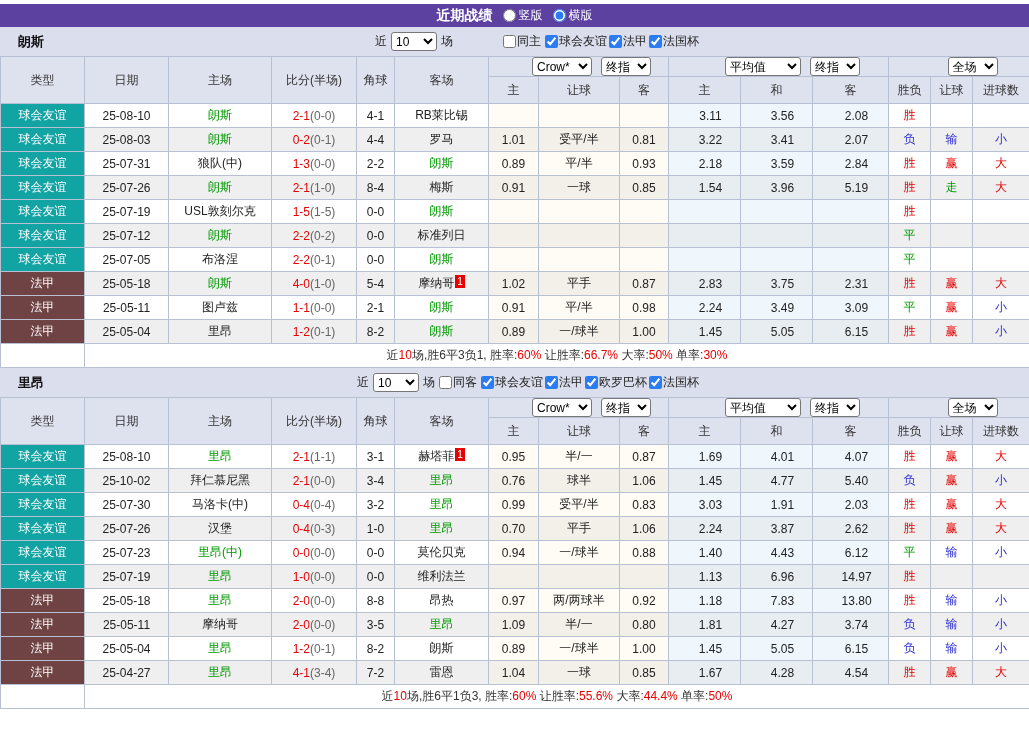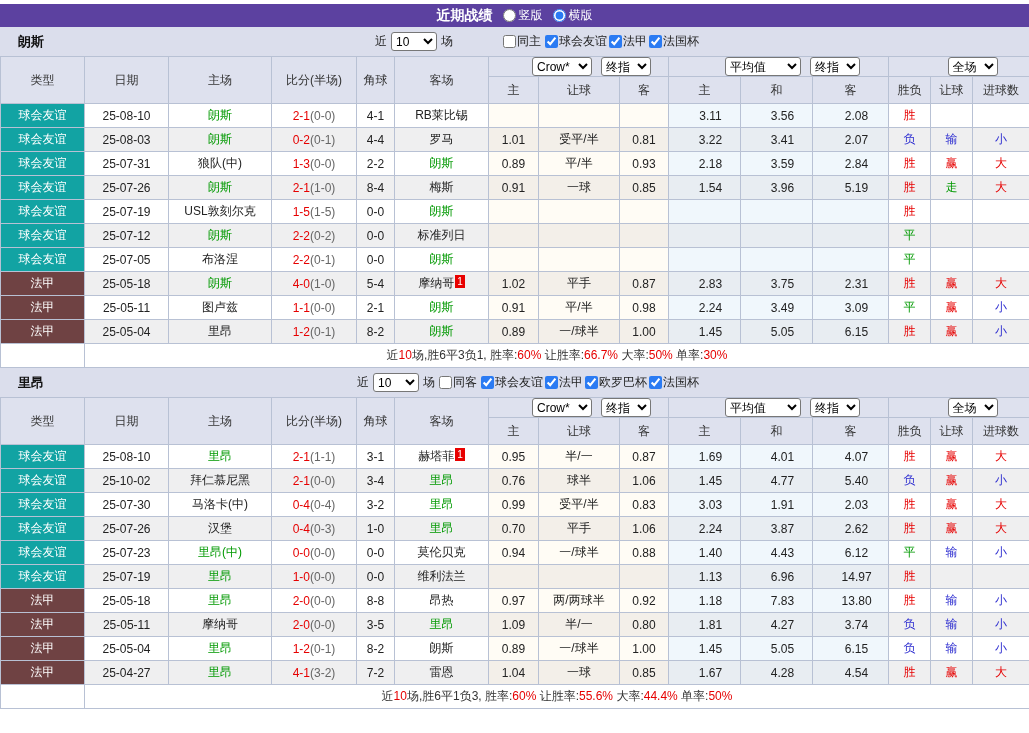--- a/index.html
+++ b/index.html
@@ -610,21 +610,21 @@
     <td class="c-avg">6.15</td>
     <td class="c-blue">负</td>
     <td class="c-blue">输</td>
     <td class="c-blue">小</td>
   </tr>
 
   <tr class="match-row">
     <td class="type-cell t-l">法甲</td>
     <td>25-04-27</td>
     <td><span class="team focus">里昂</span></td>
-    <td><span class="ft">4-1</span><span class="ht">(3-2)</span></td>
+    <td><span class="ft">4-1</span><span class="ht">(3-4)</span></td>
     <td>7-2</td>
     <td><span class="team">雷恩</span></td>
     <td class="c-crow">1.04</td>
     <td class="c-crow">一球</td>
     <td class="c-crow">0.85</td>
     <td class="c-avg">1.67</td>
     <td class="c-avg">4.28</td>
     <td class="c-avg">4.54</td>
     <td class="c-red">胜</td>
     <td class="c-red">赢</td>

